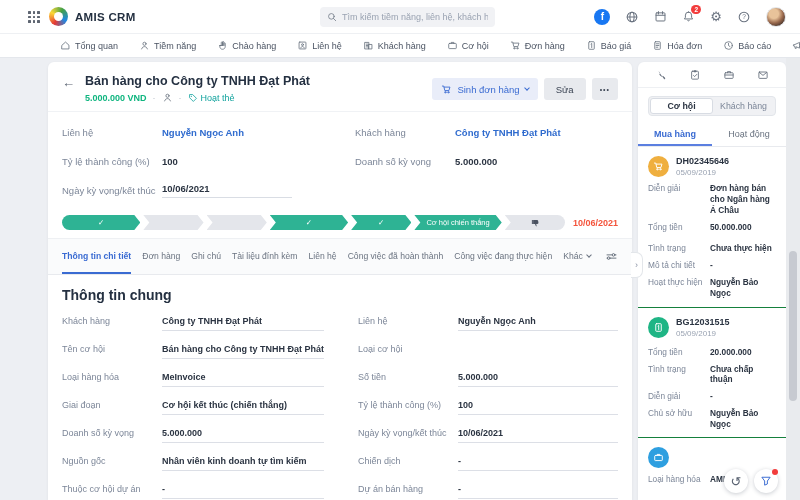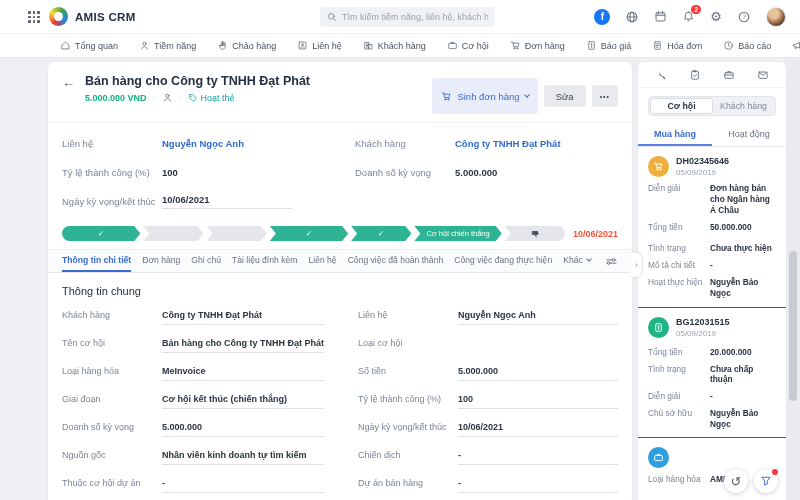--- a/index.html
+++ b/index.html
@@ -33,21 +33,21 @@
   .panel { position:absolute; left:48px; top:62px; width:584px; bottom:0; background:#fff; border-radius:6px 6px 0 0; box-shadow:0 1px 3px rgba(40,50,70,.07); }
   .hdr { display:flex; align-items:flex-start; padding:12px 14px 8px; }
   .back { font-size:13px; color:#5a6372; cursor:pointer; margin-top:1px; }
   .hdr-text { margin-left:10px; }
   .title { font-size:12.5px; font-weight:bold; color:#243041; }
   .sub { display:flex; align-items:center; gap:6px; margin-top:4px; font-size:9px; }
   .amount { color:#0fb57f; font-weight:bold; }
   .dot { color:#b7bdc7; }
   .tag-link { color:#12a39e; display:flex; align-items:center; gap:3px; cursor:pointer; }
   .hdr-actions { margin-left:auto; display:flex; align-items:center; gap:6px; margin-top:4px; }
-  .btn-order { background:#e9edf9; color:#3a6bd2; font-size:9.5px; border:none; border-radius:3px; height:36px; padding:0 9px; display:flex; align-items:center; gap:5px; cursor:pointer; font-family:inherit; }
+  .btn-order { background:#e9edf9; color:#3a6bd2; font-size:9.5px; border:none; border-radius:3px; height:22px; padding:0 9px; display:flex; align-items:center; gap:5px; cursor:pointer; font-family:inherit; }
   .btn-gray { background:#e8eaee; color:#3c4554; font-size:9.5px; border:none; border-radius:3px; height:22px; padding:0 12px; cursor:pointer; font-family:inherit; }
   .chev { display:inline-block; width:4px; height:4px; border-right:1.2px solid currentColor; border-bottom:1.2px solid currentColor; transform:rotate(45deg); margin-bottom:2px; }
 
   .summary { display:grid; grid-template-columns:1fr 1fr; column-gap:30px; padding:6px 14px 2px; border-top:1px solid #f0f2f5; }
   .s-field { display:flex; align-items:center; height:29px; }
   .s-label { width:100px; flex:none; font-size:9.5px; color:#7c8698; }
   .s-value { font-size:9.5px; font-weight:bold; color:#2b3442; }
   .link { color:#2f6bce; cursor:pointer; }
   .uline { border-bottom:1px solid #d9dde4; width:130px; padding-bottom:3px; }
 
@@ -56,26 +56,26 @@
   .stages { flex:1; display:flex; gap:3px; }
   .seg { height:15px; display:flex; align-items:center; justify-content:center; color:#fff; font-size:7.5px;
          clip-path:polygon(0 0, calc(100% - 6px) 0, 100% 50%, calc(100% - 6px) 100%, 0 100%, 6px 50%); cursor:pointer; }
   .seg:first-child { clip-path:polygon(0 0, calc(100% - 6px) 0, 100% 50%, calc(100% - 6px) 100%, 0 100%); border-radius:8px 0 0 8px; }
   .seg:last-child { clip-path:polygon(0 0, 100% 0, 100% 100%, 0 100%, 6px 50%); border-radius:0 8px 8px 0; }
   .seg.g { background:#2eb394; }
   .seg.e { background:#e4e6eb; color:#6a7380; }
   .stage-date { font-size:9px; color:#f4543c; font-weight:bold; white-space:nowrap; }
 
   
-  .dtabs { display:flex; align-items:center; gap:11px; height:24px; background:#fafbfc; border-top:1px solid #eef0f3; border-bottom:1px solid #e8eaee; padding:0 14px; margin-top:4px; }
+  .dtabs { display:flex; align-items:center; gap:11px; height:37px; background:#fafbfc; border-top:1px solid #eef0f3; border-bottom:1px solid #e8eaee; padding:0 14px; margin-top:4px; }
   .dtab { font-size:8.6px; color:#6a7380; height:100%; display:flex; align-items:center; gap:4px; cursor:pointer; white-space:nowrap; border-bottom:2px solid transparent; }
   .dtab.active { color:#3a6bd2; font-weight:bold; border-bottom-color:#3a6bd2; }
   .dtabs .sliders { margin-left:auto; cursor:pointer; }
 
-  .sec-title { font-size:11px; font-weight:normal; color:#243041; padding:12px 14px 4px; }
+  .sec-title { font-size:14px; font-weight:bold; color:#243041; padding:12px 14px 4px; }
   .form-grid { display:grid; grid-template-columns:1fr 1fr; column-gap:34px; padding:0 14px; }
   .f-field { display:flex; align-items:center; height:28px; }
   .f-label { width:100px; flex:none; font-size:9px; color:#7c8698; }
   .f-value { flex:1; font-size:9px; font-weight:bold; color:#2b3442; border-bottom:1px solid #dcdfe6; padding:4px 0 4px; white-space:nowrap; overflow:hidden; }
 
   .collapse-handle { position:absolute; left:631px; top:252px; width:12px; height:26px; background:#fff; border:1px solid #e3e6ea; border-left:none; border-radius:0 7px 7px 0; font-size:9px; color:#8a93a5; display:flex; align-items:center; justify-content:center; cursor:pointer; z-index:3; }
 
   
   .side { position:absolute; left:638px; top:62px; width:148px; bottom:0; background:#fff; border-radius:6px 6px 0 0; box-shadow:0 1px 3px rgba(40,50,70,.07); overflow:hidden; }
   .side-icons { display:flex; justify-content:space-around; align-items:center; height:26px; border-bottom:1px solid #eef0f3; padding:0 6px; }

